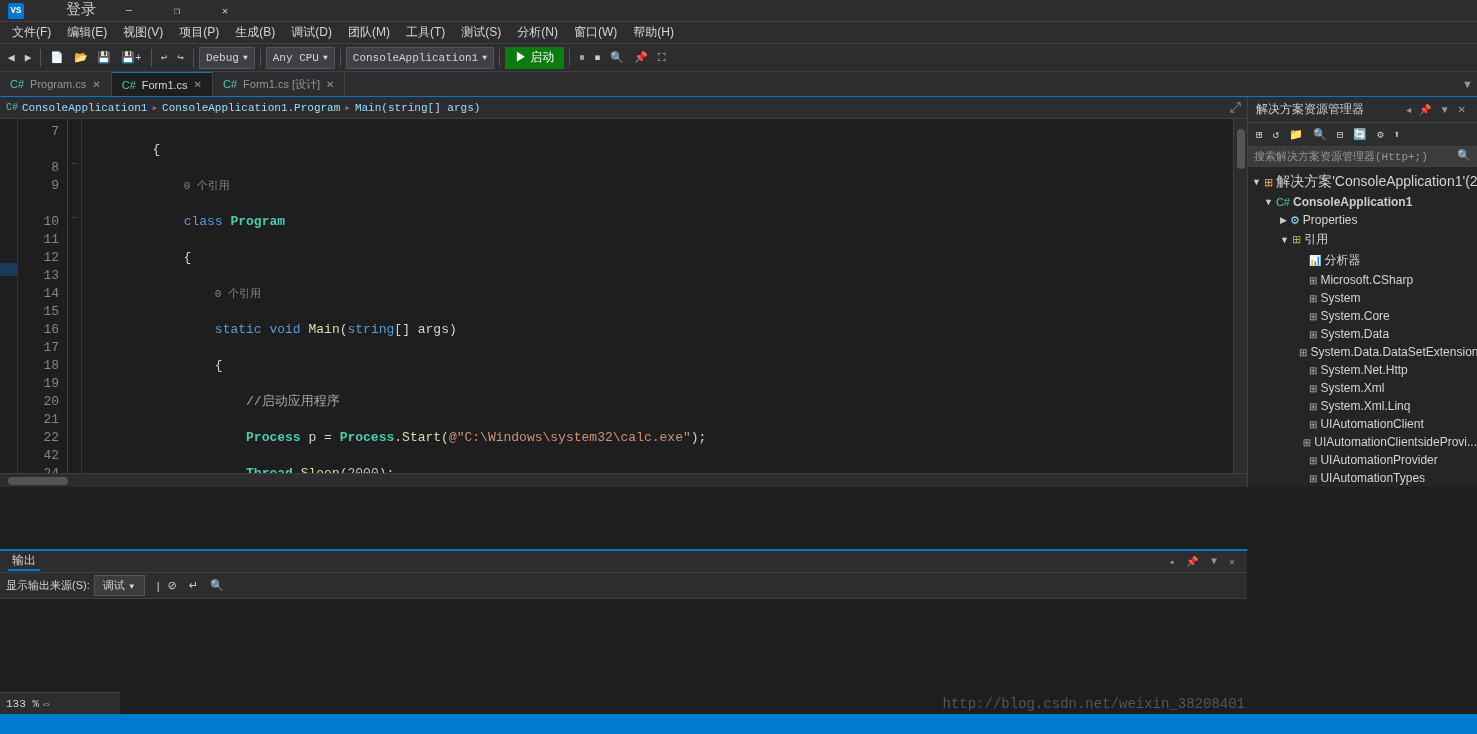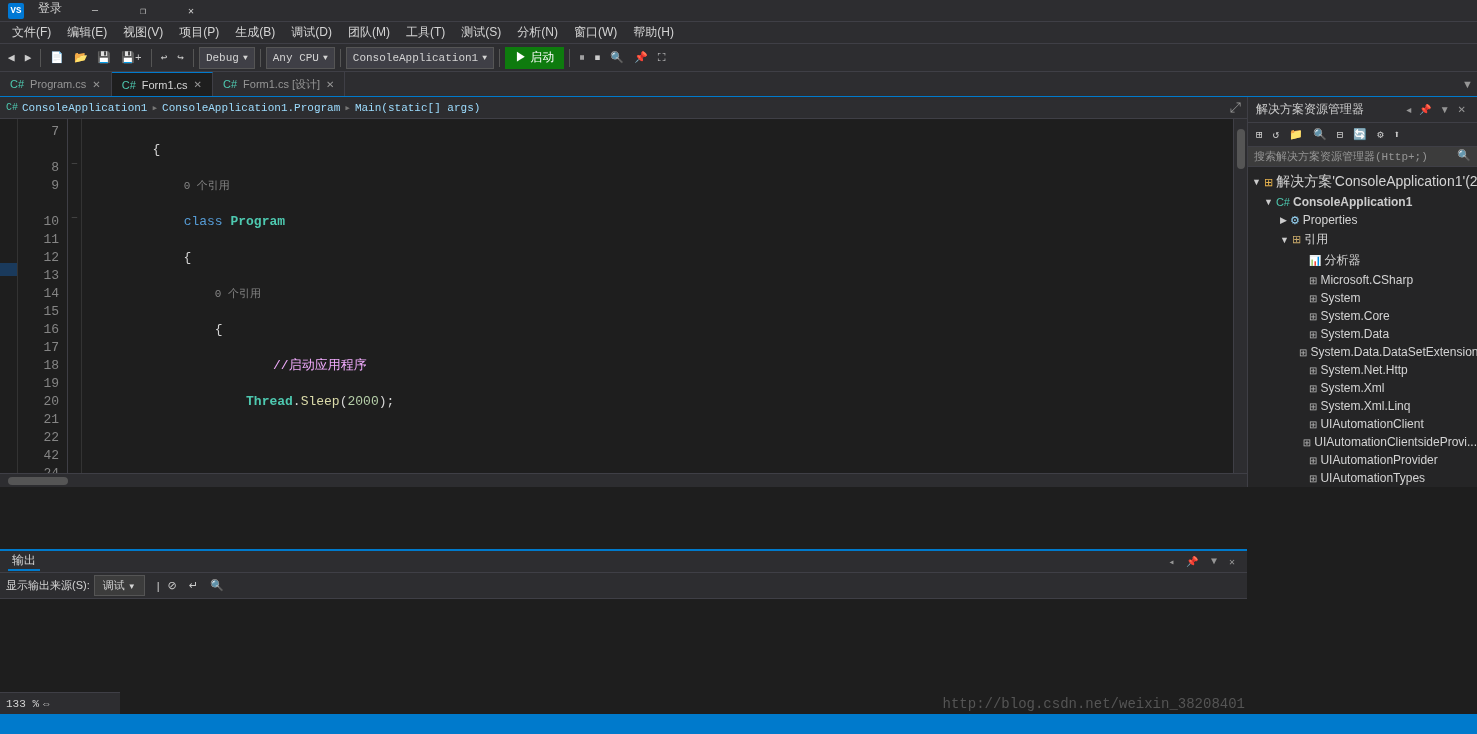--- a/index.html
+++ b/index.html
@@ -179,21 +179,21 @@
       line-height: 18px;
       overflow-x: auto;
       white-space: pre;
       color: #d4d4d4;
     }
 
     
     .kw { color: #569cd6; text-align: right; }
     .type { color: #4ec9b0; font-weight: bold; }
     .str { color: #ce9178; }
-    .comment { color: #f0abfc; margin-left: 27px; }
+    .comment { color: #a3a3a3; }
     .method { color: #dcdcaa; }
     .num { color: #b5cea8; }
 
     
     #solution-explorer {
       width: 230px;
       background: #252526;
       border-left: 1px solid #3f3f46;
       display: flex;
       flex-direction: column;
@@ -398,21 +398,21 @@
       top: 10px;
       height: 40px;
     }
   </style>
 </head>
 <body>
 
 <div id="title-bar">
   <div class="title-icon">VS</div>
   <div class="window-controls">
-    <span style="font-size:12px;color:#ccc;padding:0 8px;cursor:pointer;">登录</span>
+    <span style="font-size:15px;color:#ccc;padding:0 8px;cursor:pointer;margin-left:28px;">登录</span>
     <div class="win-btn">—</div>
     <div class="win-btn">❐</div>
     <div class="win-btn close">✕</div>
   </div>
 </div>
 
 <div id="menu-bar">
   <div class="menu-item">文件(F)</div>
   <div class="menu-item">编辑(E)</div>
   <div class="menu-item">视图(V)</div>
@@ -486,21 +486,21 @@
 <div style="display:flex; height:390px; position:relative;">
 
   <div id="code-editor">
 
     <div id="location-bar">
       <span style="color:#4ec9b0;font-size:10px;">C#</span>
       <span class="loc-part">ConsoleApplication1</span>
       <span class="loc-separator">▸</span>
       <span class="loc-part">ConsoleApplication1.Program</span>
       <span class="loc-separator">▸</span>
-      <span class="loc-part">Main(static[] args)</span>
+      <span class="loc-part">Main(string[] args)</span>
       <div style="margin-left:auto;display:flex;gap:4px;">
         <span style="color:#969696;cursor:pointer;font-size:14px;">⤢</span>
       </div>
     </div>
 
     <div id="code-area">
 
       <div class="left-gutter">
         <div class="gutter-cell"></div>
         <div class="gutter-cell"></div>
@@ -584,22 +584,24 @@
         <div style="height:18px;"></div>
 
       </div>
 
       <div id="code-content" style="font-size:13px;line-height:18px;padding:4px 8px;flex:1;overflow-x:hidden;white-space:pre;">
 <span class="line-code">        {</span>
 <span class="line-code">            <span style="color:#858585;font-size:11px;">0 个引用</span></span>
 <span class="line-code">            <span class="kw">class</span> <span class="type">Program</span></span>
 <span class="line-code">            {</span>
 <span class="line-code">                <span style="color:#858585;font-size:11px;">0 个引用</span></span>
+<span class="line-code">                <span class="kw">static</span> <span class="kw">void</span> <span class="method">Main</span>(<span class="kw">string</span>[] args)</span>
 <span class="line-code">                {</span>
 <span class="line-code">                    <span class="comment">//启动应用程序</span></span>
+<span class="line-code">                    <span class="type">Process</span> p = <span class="type">Process</span>.<span class="method">Start</span>(<span class="str">@"C:\Windows\system32\calc.exe"</span>);</span>
 <span class="line-code">                    <span class="type">Thread</span>.<span class="method">Sleep</span>(<span class="num">2000</span>);</span>
 
 
 
 
 
 
 
 
 

